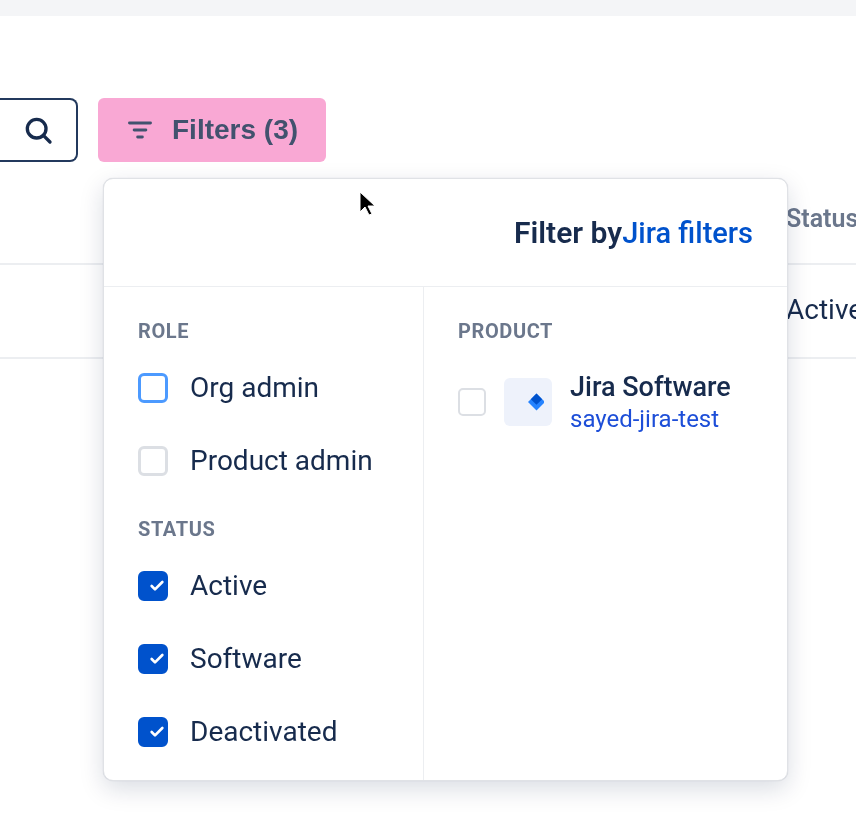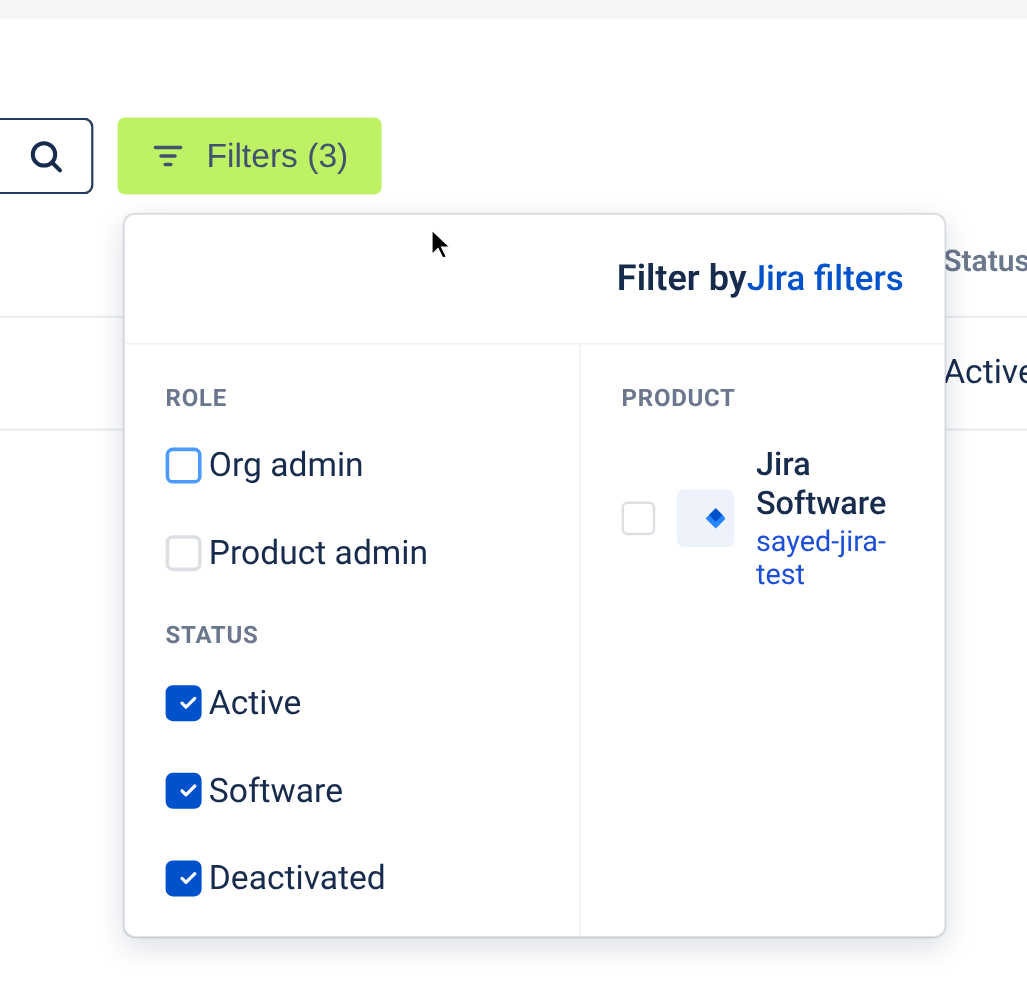--- a/index.html
+++ b/index.html
@@ -42,28 +42,28 @@
       border-bottom-left-radius: 0;
     }
     .search-icon-svg {
       width: 32px;
       height: 32px;
     }
     .filters-button {
       display: flex;
       align-items: center;
       gap: 18px;
-      background: #bef264;
+      background: #f9a8d4;
       border: none;
       border-radius: 6px;
       padding: 14px 28px;
       height: 64px;
       color: #42526E;
       font-size: 28px;
-      font-weight: 400;
+      font-weight: 700;
       cursor: pointer;
     }
     .filter-icon-svg {
       width: 28px;
       height: 28px;
       flex-shrink: 0;
     }
     .popover {
       position: absolute;
       left: 103px;
@@ -94,40 +94,40 @@
       cursor: pointer;
       text-decoration: none;
     }
     .popover-body {
       display: flex;
     }
     .col {
       padding: 32px 34px;
     }
     .col-left {
-      width: 380px;
+      width: 320px;
       border-right: 1px solid #eceef1;
     }
     .col-right {
       flex: 1;
     }
     .section-label {
       font-size: 20px;
       font-weight: 700;
       letter-spacing: 0.6px;
       color: #6B778C;
       margin-bottom: 28px;
     }
     .section-label.status {
       margin-top: 36px;
     }
     .check-row {
       display: flex;
       align-items: center;
-      gap: 6px;
+      gap: 22px;
       margin-bottom: 40px;
     }
     .check-row:last-child {
       margin-bottom: 0;
     }
     .checkbox {
       width: 30px;
       height: 30px;
       border-radius: 6px;
       flex-shrink: 0;

